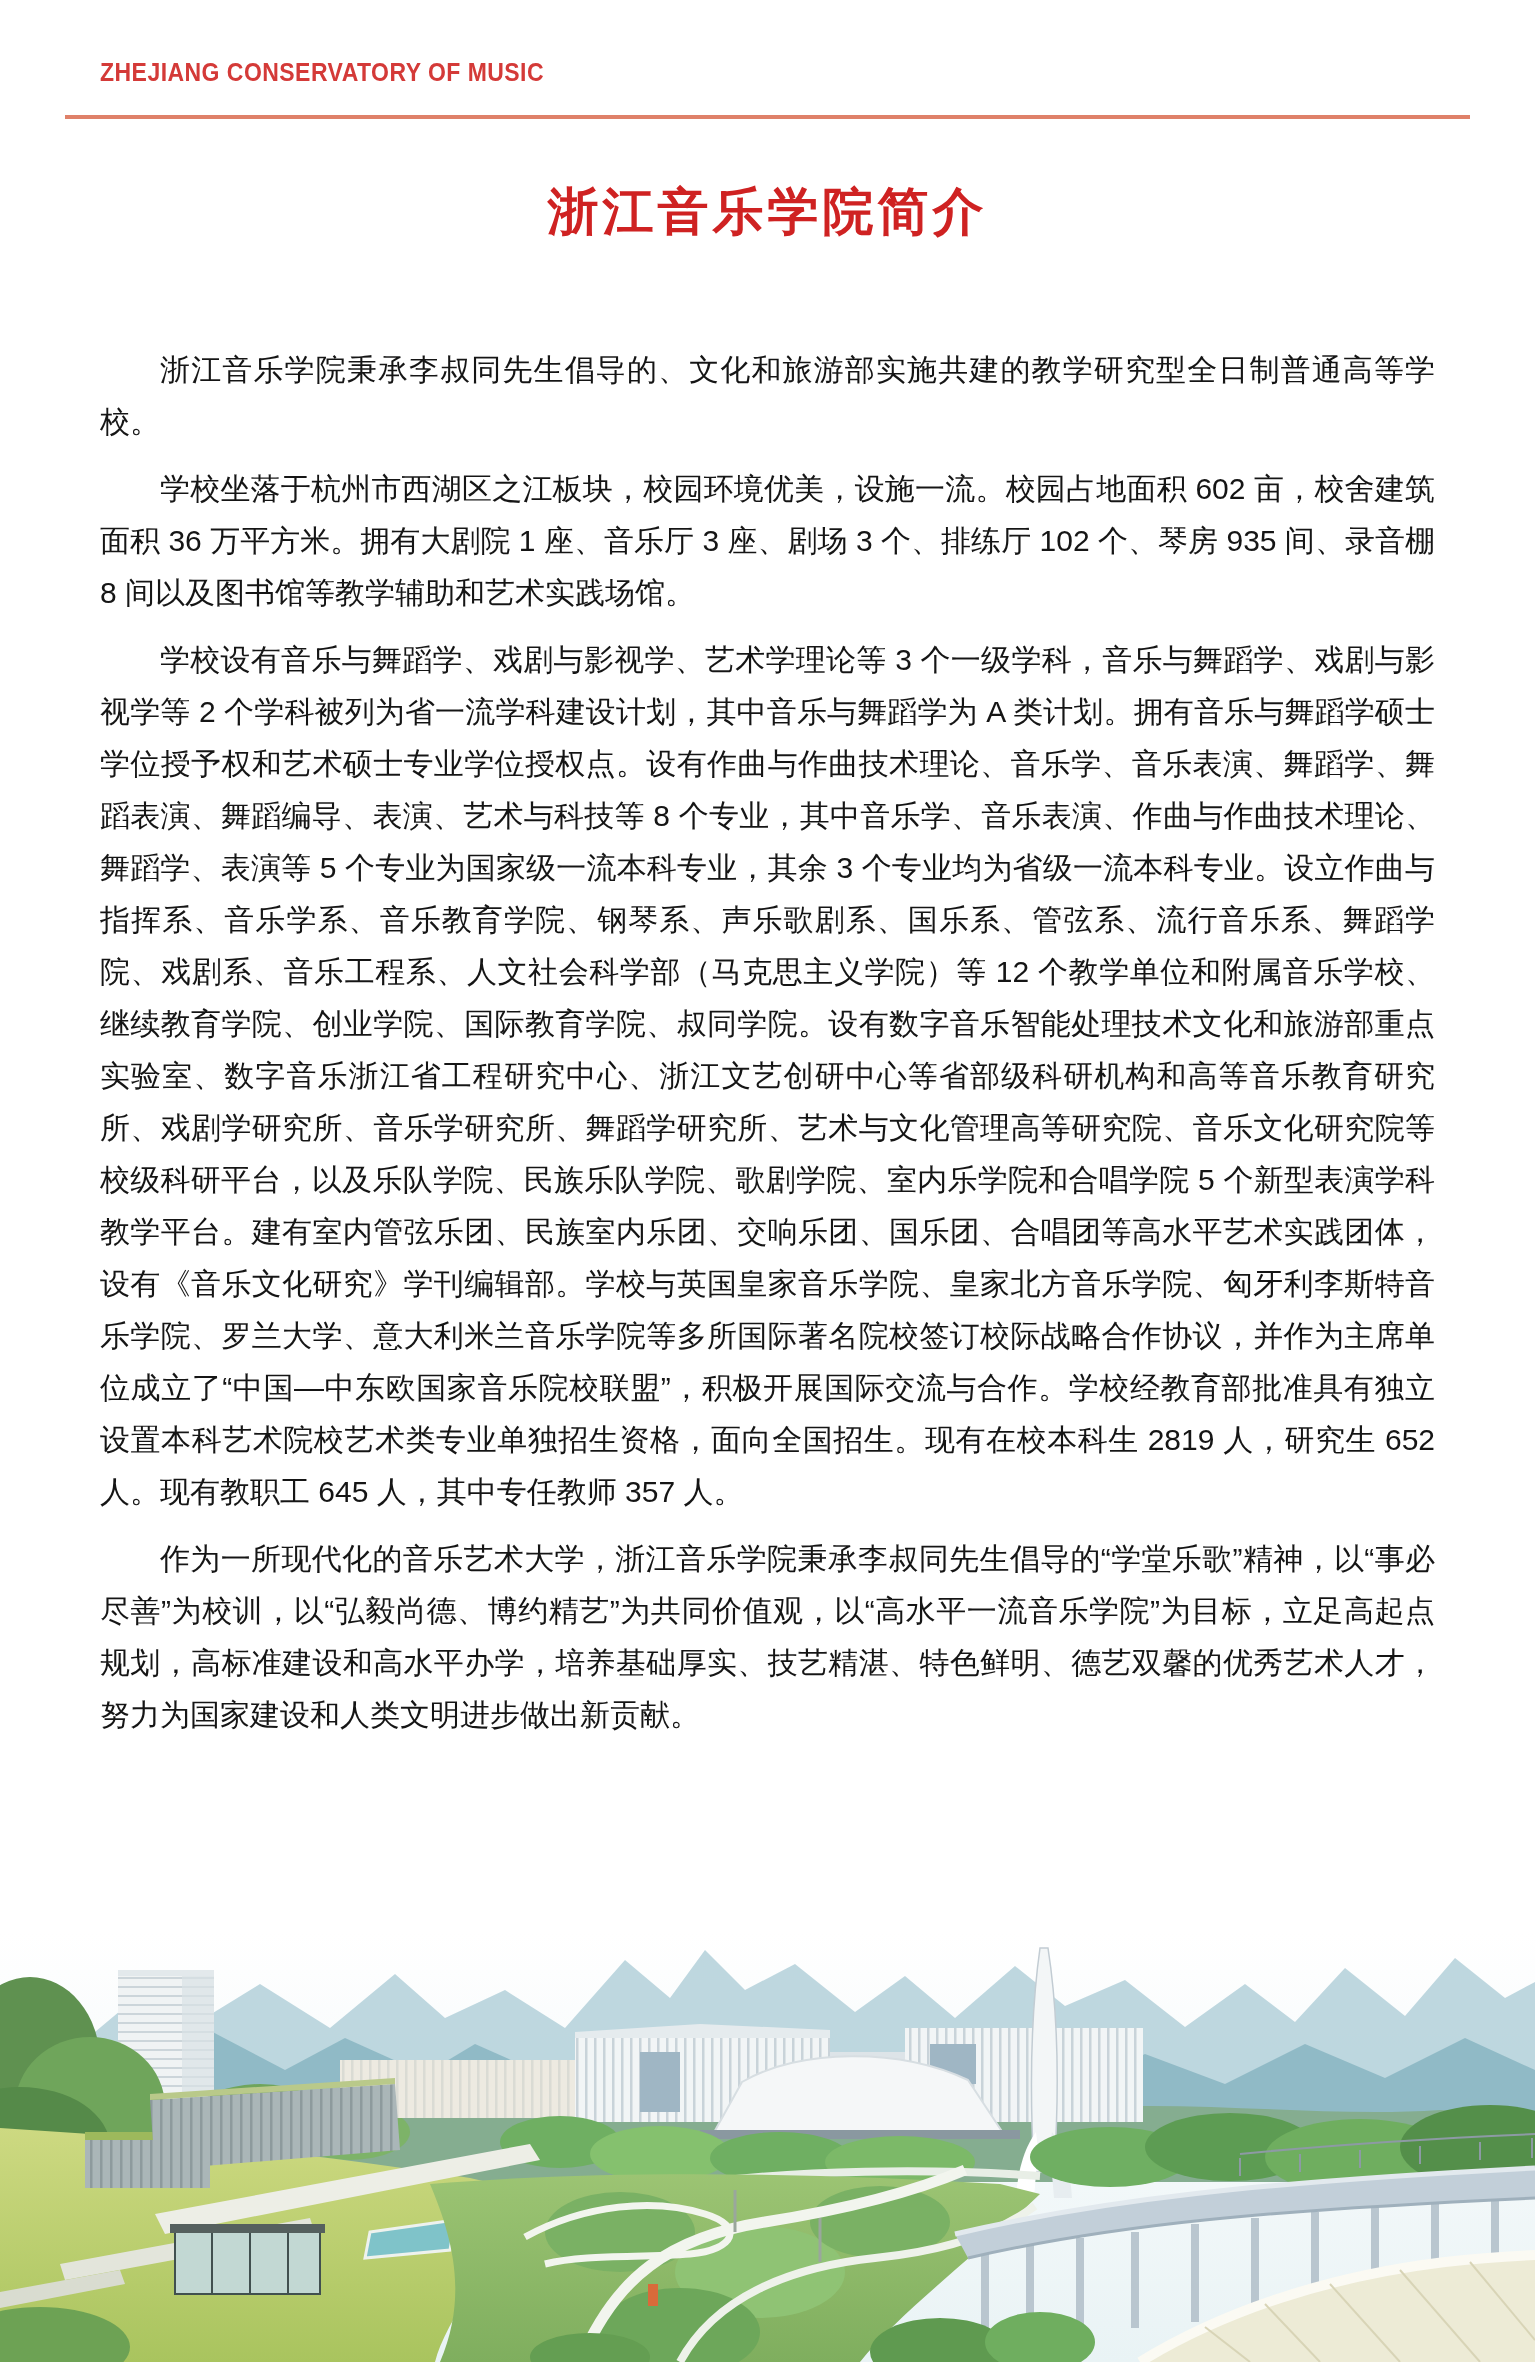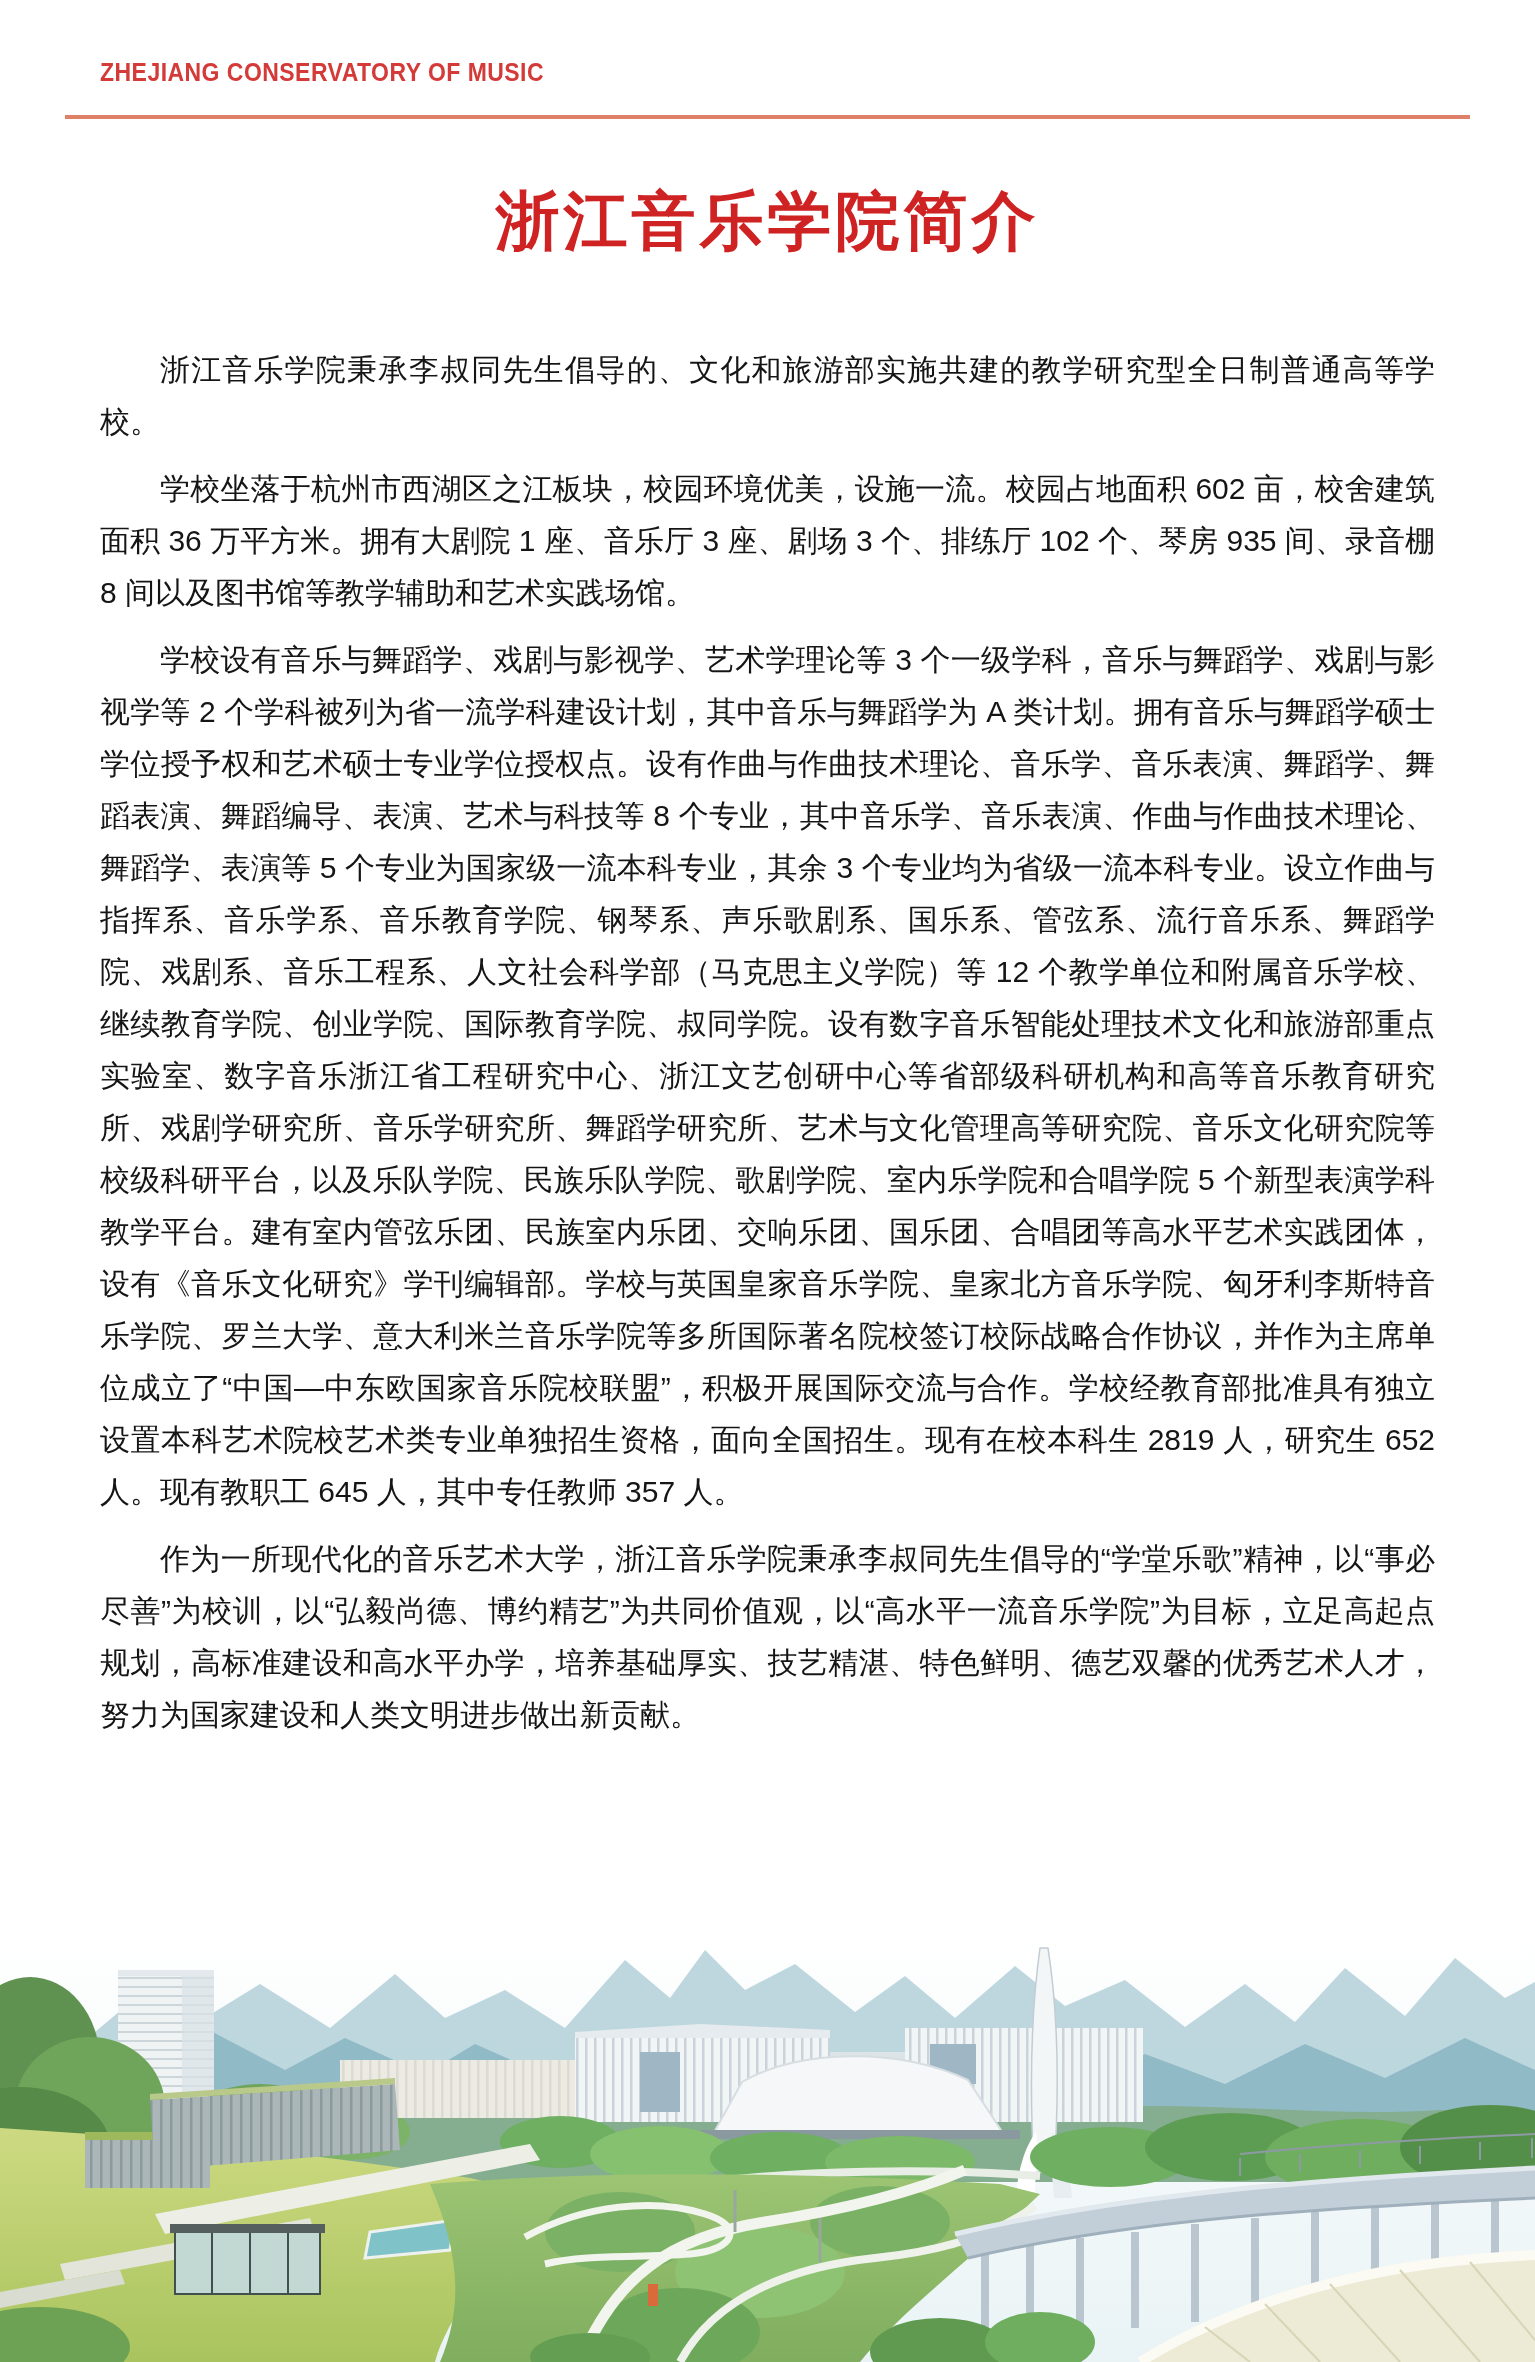--- a/index.html
+++ b/index.html
@@ -20,21 +20,21 @@
     white-space:nowrap;
   }
   .masthead-rule {
     position:absolute; left:65px; right:65px; top:115px; height:4px;
     background:var(--rule_salmon,#df8169);
   }
   .doc-title {
     position:absolute; top:178px; left:0; width:100%;
     text-align:center;
     font-family:"Liberation Serif","DejaVu Serif",serif;
-    font-weight:900; font-size:64px; letter-spacing:4px;
+    font-weight:900; font-size:51px; letter-spacing:4px;
     color:var(--title_red,#cf2222);
   }
   .body-text {
     position:absolute; top:344px; left:100px; width:1335px;
     color:var(--body_text,#151515);
     font-size:30px; line-height:52px;
     text-align:justify;
   }
   .body-text p { text-indent:60px; margin-bottom:15px; }
   .photo {

